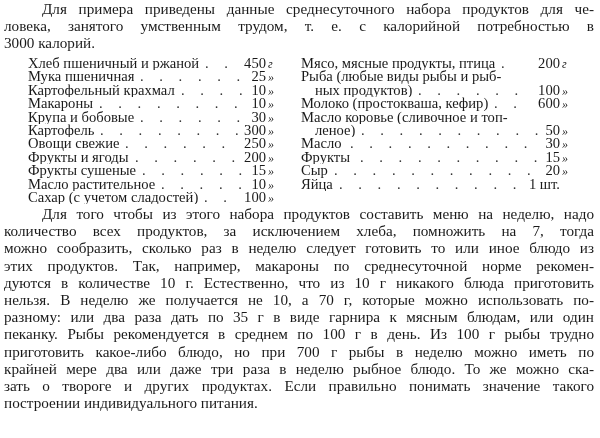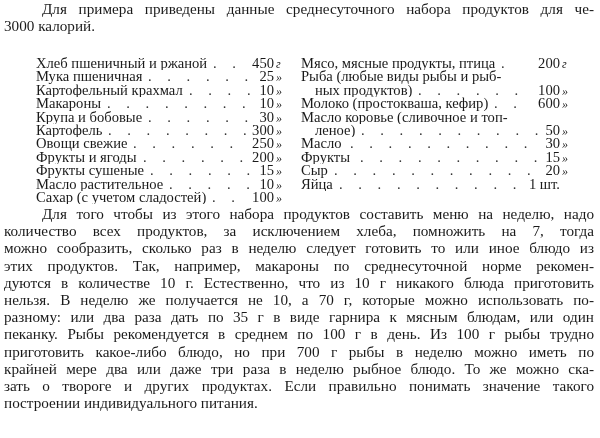--- a/index.html
+++ b/index.html
@@ -15,21 +15,21 @@
     position: absolute; left: 4px; width: 590px;
     text-align: justify; margin: 0;
   }
   .para .line { display: block; text-align: justify; text-align-last: justify; white-space: nowrap; }
   .para .line.last { text-align-last: left; }
   .para .line.indent { padding-left: 38px; }
   #p1 { top: 0px; }
   #p2 { top: 205px; }
 
   .col { position: absolute; top: 57px; font-size: 14.6px; line-height: 13.4px; }
-  #colL { left: 36px; width: 252px; }
+  #colL { left: 28px; width: 252px; }
   #colR { left: 301px; width: 285px; }
   .row { position: relative; height: 13.4px; white-space: nowrap; }
   .row .name {
     position: absolute; left: 0; top: 0;
     overflow: hidden; white-space: nowrap;
   }
   .row .dots {
     position: absolute; top: 0; overflow: hidden; white-space: nowrap;
     letter-spacing: 6px; color: #333;
   }
@@ -39,20 +39,21 @@
   .row .unit { display: inline-block; width: 12px; text-align: left; font-style: italic; font-size: 12px; padding-left: 2px; }
   .row.cont .name { left: 14px; text-align: center; }
 </style>
 </head>
 <body>
 
 <div class="page">
 
   <div class="para" id="p1">
     <span class="line indent">Для примера приведены данные среднесуточного набора продуктов для че-</span>
+    <span class="line">ловека, занятого умственным трудом, т. е. с калорийной потребностью в</span>
     <span class="line last">3000 калорий.</span>
   </div>
 
   <div class="col" id="colL">
       <div class="row">
         <span class="name">Хлеб пшеничный и ржаной</span>
         <span class="dots" style="left: 177px; width: 33px;">. . . .</span>
         <span class="qty"><span>450</span><span class="unit">г</span></span>
       </div>
       <div class="row">

